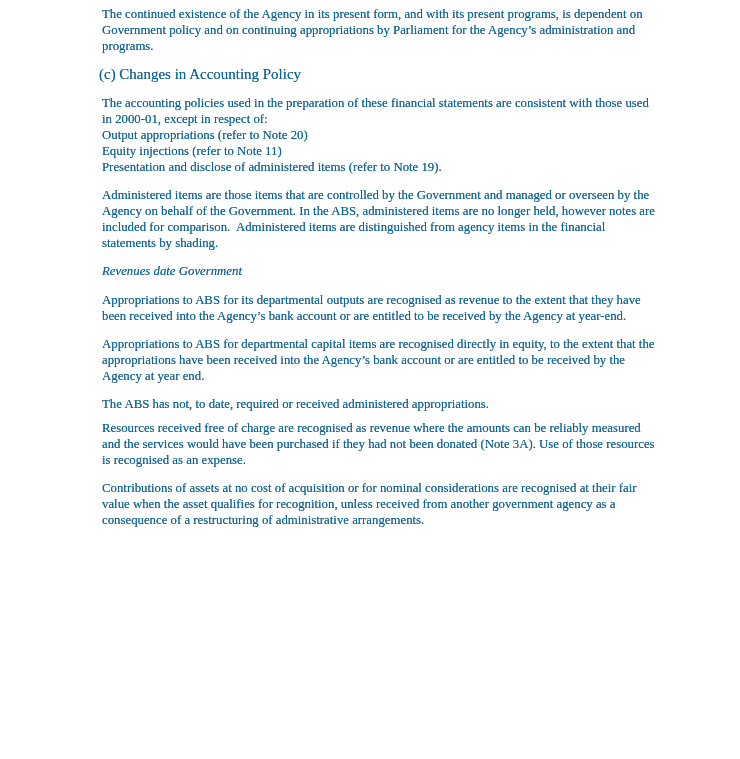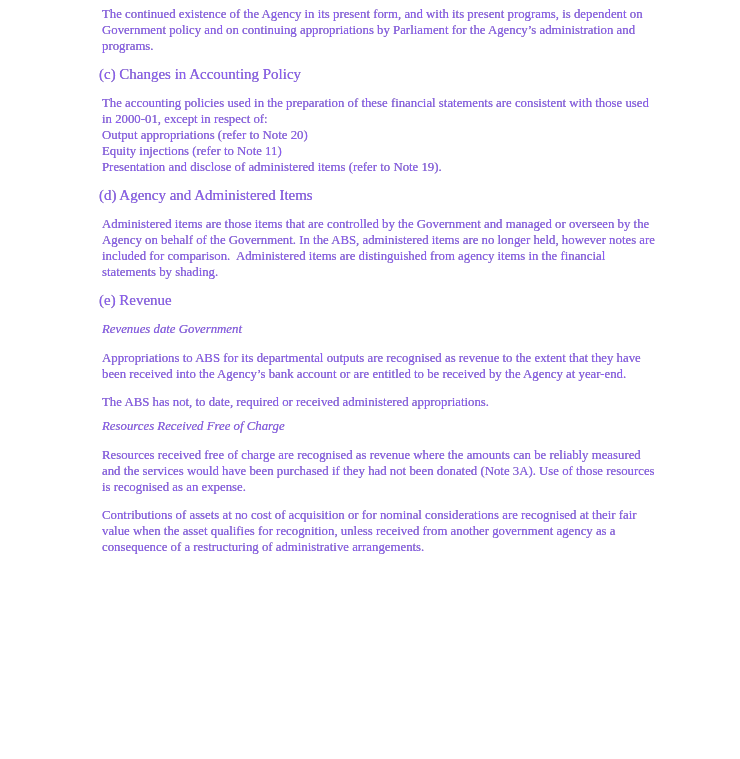--- a/index.html
+++ b/index.html
@@ -11,21 +11,21 @@
     position: relative;
     width: 740px;
     height: 759px;
     box-sizing: border-box;
     background: #ffffff;
     overflow: hidden;
     padding: 6px 20px 0 102px;
     font-family: "Liberation Serif", "DejaVu Serif", serif;
     font-size: 12.8px;
     line-height: 16px;
-    color: #8b5cf6;
+    color: #0369a1;
     
     text-shadow: 0 0 0.35px rgba(20,20,20,0.55);
   }
   .para {
     margin: 0 0 12px 0;
     white-space: pre;
   }
   .heading {
     font-weight: normal;
     margin: 0 0 13px -3px;
@@ -52,40 +52,40 @@
 
 
   <h3 class="heading">(c) Changes in Accounting Policy</h3>
 
   <p class="para">The accounting policies used in the preparation of these financial statements are consistent with those used
 in 2000-01, except in respect of:
 Output appropriations (refer to Note 20)
 Equity injections (refer to Note 11)
 Presentation and disclose of administered items (refer to Note 19).</p>
 
-  <h3 class="heading">(d) Agency and Administered Items</h3>
 
 
   <p class="para">Administered items are those items that are controlled by the Government and managed or overseen by the
 Agency on behalf of the Government. In the ABS, administered items are no longer held, however notes are
 included for comparison.  Administered items are distinguished from agency items in the financial
 statements by shading.</p>
 
-  <h3 class="heading mt10">(e) Revenue</h3>
 
   <p class="subheading">Revenues date Government</p>
 
 
   <p class="para mt3">Appropriations to ABS for its departmental outputs are recognised as revenue to the extent that they have
 been received into the Agency’s bank account or are entitled to be received by the Agency at year-end.</p>
 
+  <p class="para">Appropriations to ABS for departmental capital items are recognised directly in equity, to the extent that the
+appropriations have been received into the Agency’s bank account or are entitled to be received by the
+Agency at year end.</p>
 
   <p class="para mt4 mb8">The ABS has not, to date, required or received administered appropriations.</p>
 
-  <p class="subheading">Resources Received Free of Charge</p>
 
   <p class="para">Resources received free of charge are recognised as revenue where the amounts can be reliably measured
 and the services would have been purchased if they had not been donated (Note 3A). Use of those resources
 is recognised as an expense.</p>
 
   <p class="para">Contributions of assets at no cost of acquisition or for nominal considerations are recognised at their fair
 value when the asset qualifies for recognition, unless received from another government agency as a
 consequence of a restructuring of administrative arrangements.</p>
 
 </div>

